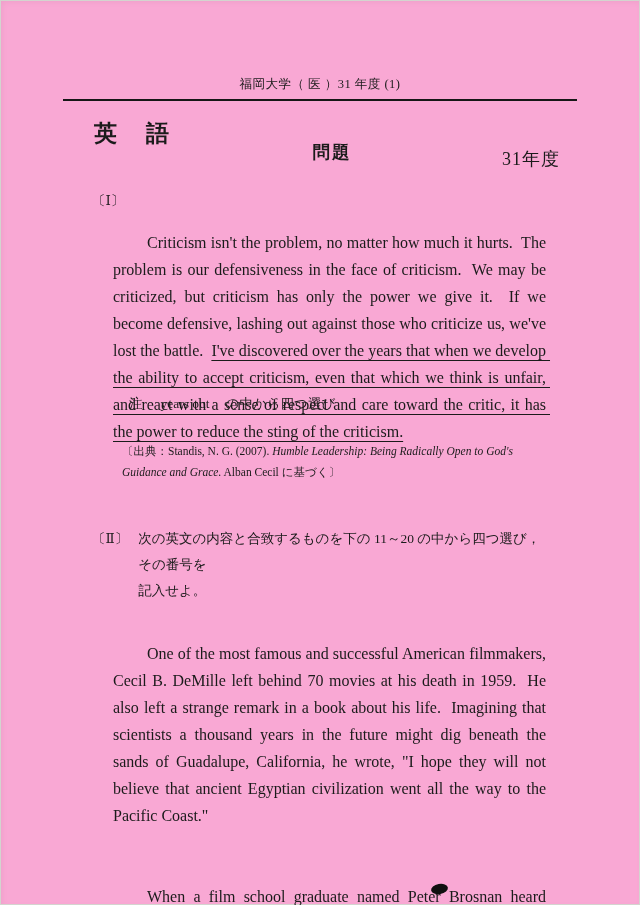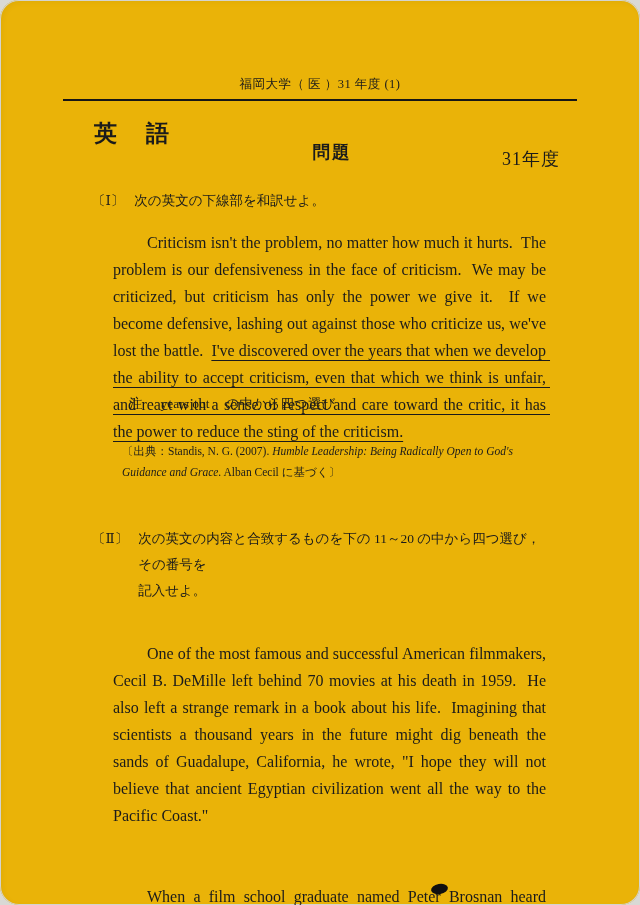--- a/index.html
+++ b/index.html
@@ -1,26 +1,25 @@
 <!DOCTYPE html>
 <html><head>
 <meta charset="utf-8">
 <style>
   * { margin:0; padding:0; box-sizing:border-box; }
   html,body { background:#d9d9d5; }
   .page {
     position:relative;
     width:640px; height:905px;
     margin:0 auto;
-    background:#eab308;
+    background:#f9a8d4;
     color:#1b1b1b;
     overflow:hidden;
     box-shadow: inset 0 0 0 1px #d4d4cf, inset 2px 2px 6px rgba(0,0,0,0.05);
     font-family:"Liberation Serif","DejaVu Serif",serif;
-    border-radius:19px;
   }
   .abs { position:absolute; }
 
   .header {
     top:76px; left:0; width:100%;
     text-align:center;
     font-size:12.5px; letter-spacing:0.5px;
   }
   .rule {
     top:99px; left:63px; width:514px; height:2px;
@@ -97,21 +96,20 @@
 
   <div class="abs header">福岡大学（ 医 ）31 年度  (1)</div>
   <div class="abs rule"></div>
 
   <div class="abs subject">英　語</div>
   <div class="abs mondai">問題</div>
   <div class="abs year">31年度</div>
 
   <div class="abs sec-head sec1-head">
     <span class="sec-label">〔Ⅰ〕</span>
-    <span class="sec-instruction">次の英文の下線部を和訳せよ。</span>
   </div>
 
   <div class="abs passage pw1"><p><span>Criticism isn't the problem, no matter how much it hurts.  The problem is our defensiveness in the face of criticism.  We may be criticized, but criticism has only the power we give it.  If we become defensive, lashing out against those who criticize us, we've lost the battle.  </span><span class="underlined">I've discovered over the years that when we develop the ability to accept criticism, even that which we think is unfair, and react with a sense of respect and care toward the critic, it has the power to reduce the sting of the criticism.</span></p></div>
 
   <div class="abs note">
     <span>注</span><span class="note-term">years out</span><span>の中から四つ選び</span>
   </div>
 
   <div class="abs source"><span>〔出典：Standis, N. G. (2007).  </span><span class="italic">Humble Leadership: Being Radically Open to God's Guidance and Grace.</span><span>  Alban Cecil に基づく〕</span></div>
 

